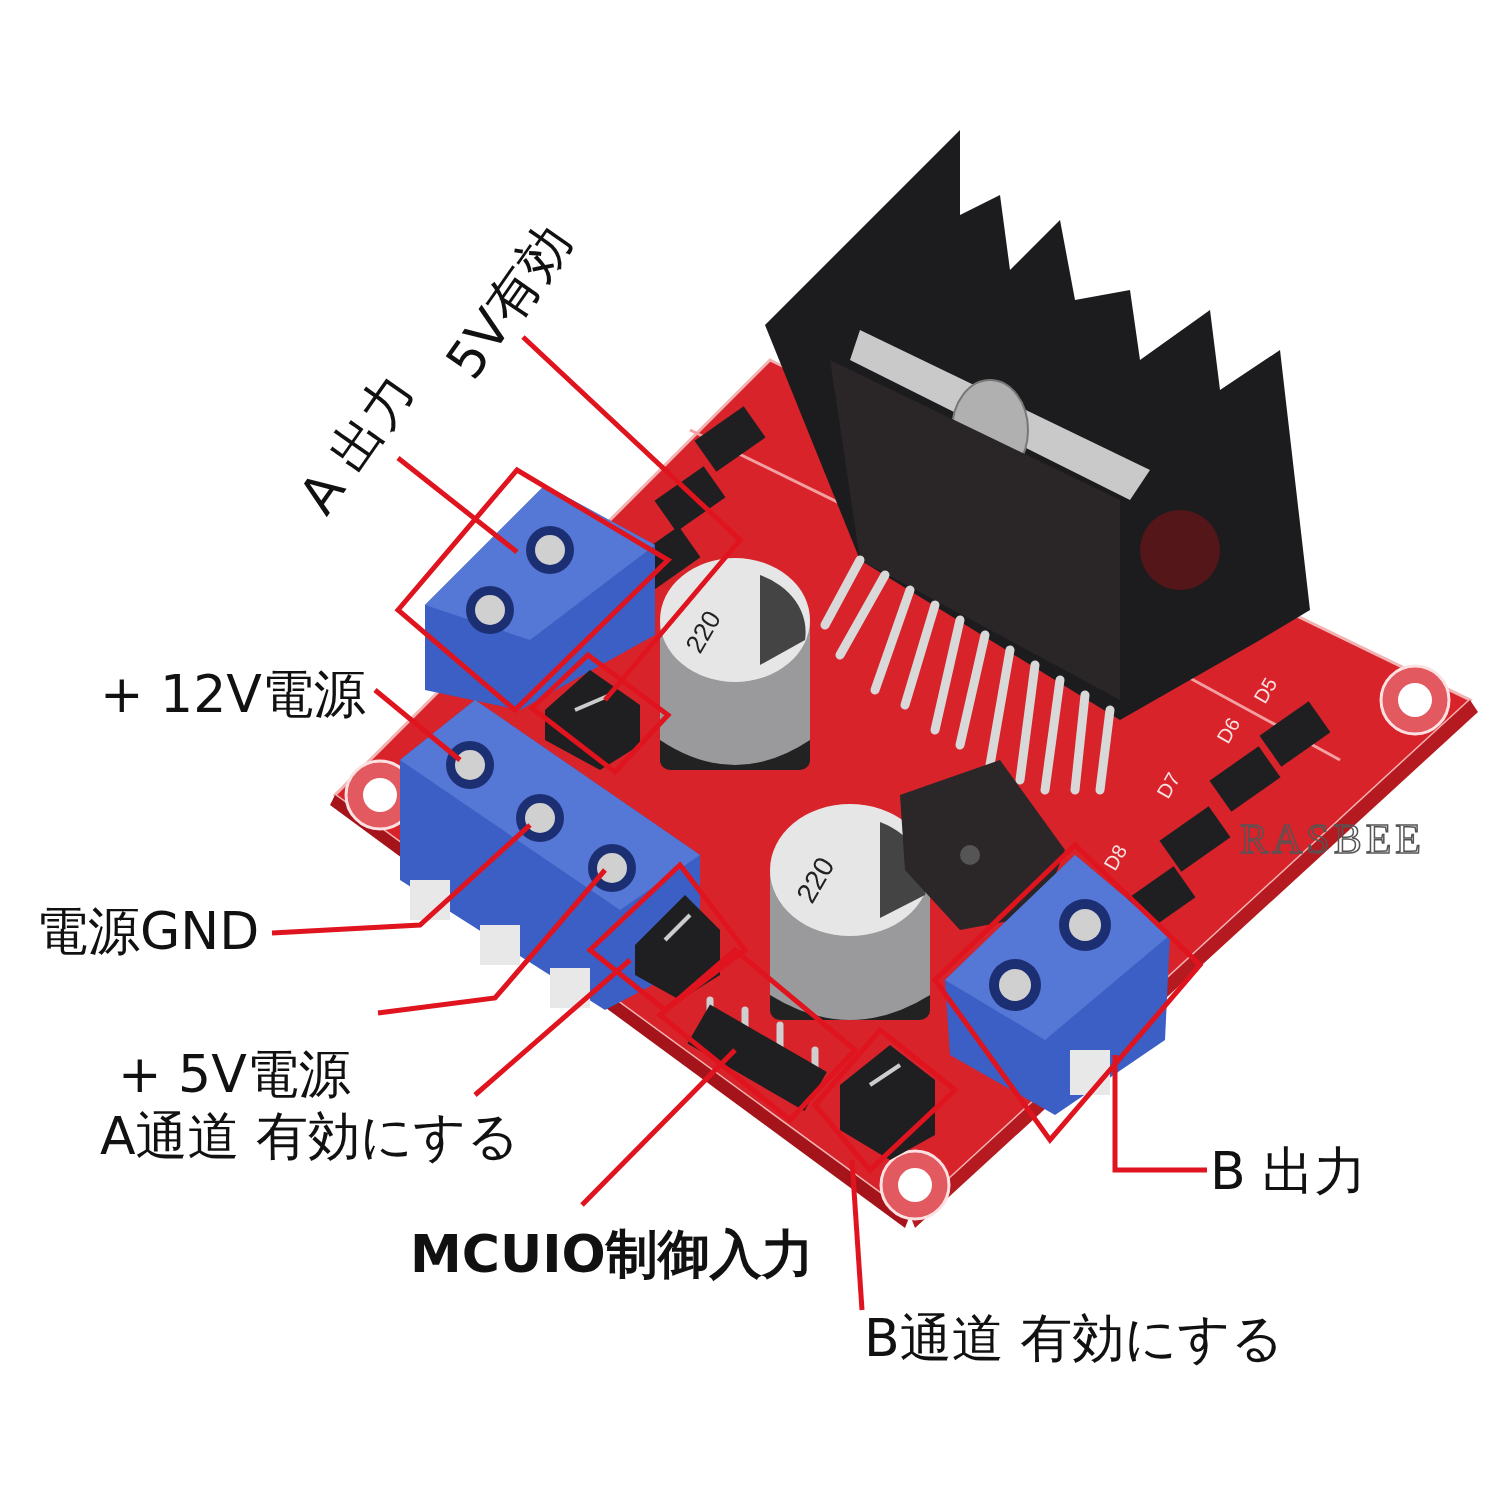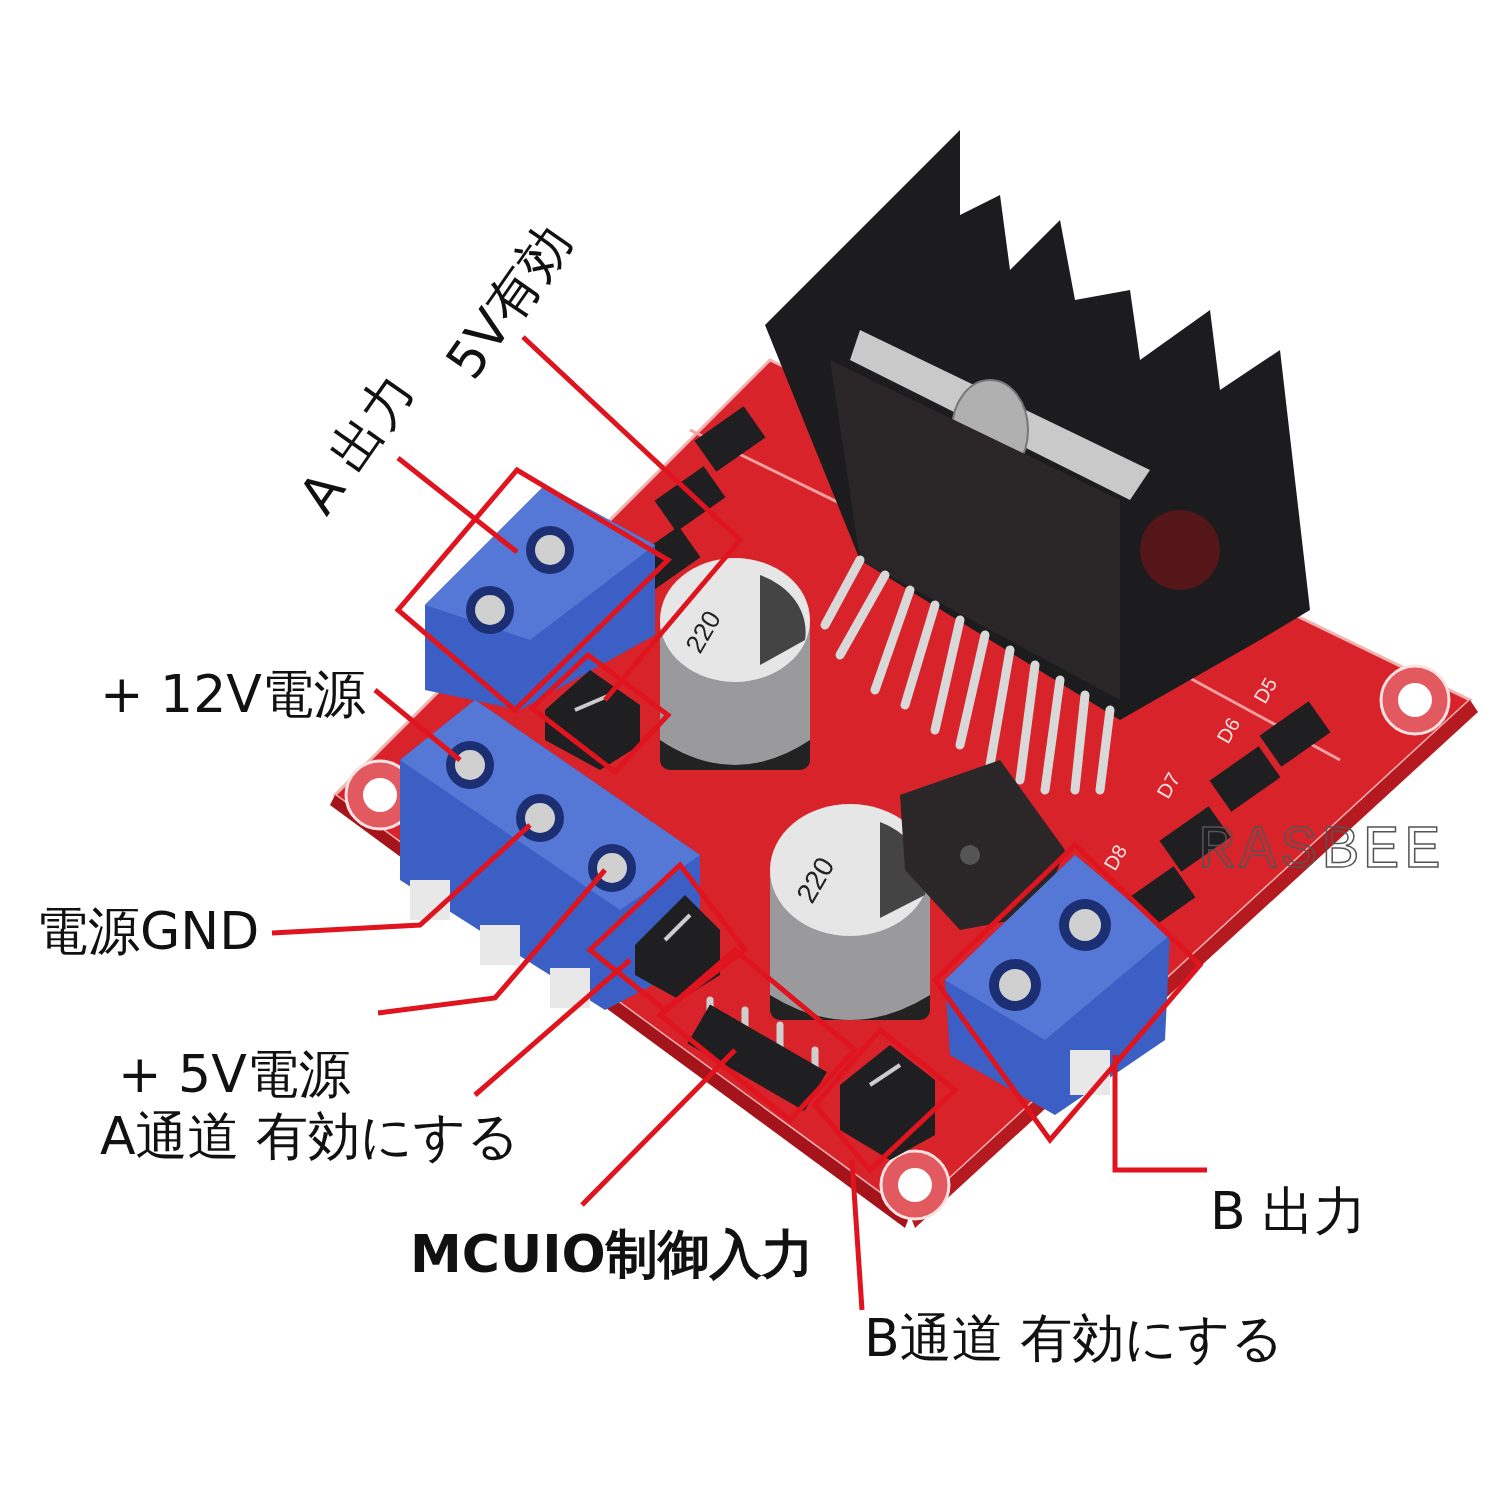--- a/index.html
+++ b/index.html
@@ -1,20 +1,20 @@
 <!DOCTYPE html>
 <html><head>
 <meta charset="utf-8">
 <style>
   html, body { margin:0; padding:0; background:#ffffff; }
   body { width:1500px; height:1500px; position:relative; overflow:hidden; font-family:"DejaVu Sans", sans-serif; }
   #stage { position:absolute; left:0; top:0; width:1500px; height:1500px; }
   .label { position:absolute; color:#111; font-family:"DejaVu Sans", sans-serif; font-size:52px; line-height:1; white-space:nowrap; }
   .label.rot { transform-origin:left bottom; transform:rotate(-55deg); }
-  .watermark { position:absolute; left:1198px; top:815px; font-family:Liberation Mono, monospace; font-size:62px; letter-spacing:4px; color:transparent; -webkit-text-stroke:1.5px #555; }
+  .watermark { position:absolute; left:1240px; top:815px; font-family:Liberation Serif, serif; font-size:42px; letter-spacing:4px; color:transparent; -webkit-text-stroke:1.5px #555; }
 </style>
 </head>
 <body>
 
 <svg id="stage" viewBox="0 0 1500 1500" xmlns="http://www.w3.org/2000/svg">
 
   <g>
     <polygon points="335,795 770,360 1470,700 910,1215" fill="#d8232a" stroke="#f2b3b3" stroke-width="3"></polygon>
     <polygon points="335,795 910,1215 905,1228 330,805" fill="#a5141a"></polygon>
     <polygon points="910,1215 1470,700 1478,712 915,1228" fill="#b51a20"></polygon>
@@ -179,14 +179,14 @@
 </svg>
 
 <div class="label rot" style="left:333px; top:470px;">A 出力</div>
 <div class="label rot" style="left:480px; top:335px;">5V有効</div>
 <div class="label" style="left:100px; top:668px;">+ 12V電源</div>
 <div class="label" style="left:36px; top:905px;">電源GND</div>
 <div class="label" style="left:118px; top:1048px;">+ 5V電源</div>
 <div class="label" style="left:100px; top:1110px;">A通道 有効にする</div>
 <div class="label" style="left:410px; top:1228px;font-weight:bold;">MCUIO制御入力</div>
 <div class="label" style="left:864px; top:1312px;">B通道 有効にする</div>
-<div class="label" style="left:1210px; top:1145px;margin-top:40px;">B 出力</div>
+<div class="label" style="left:1210px; top:1145px;">B 出力</div>
 <div class="watermark">RASBEE</div>
 
 </body></html>

